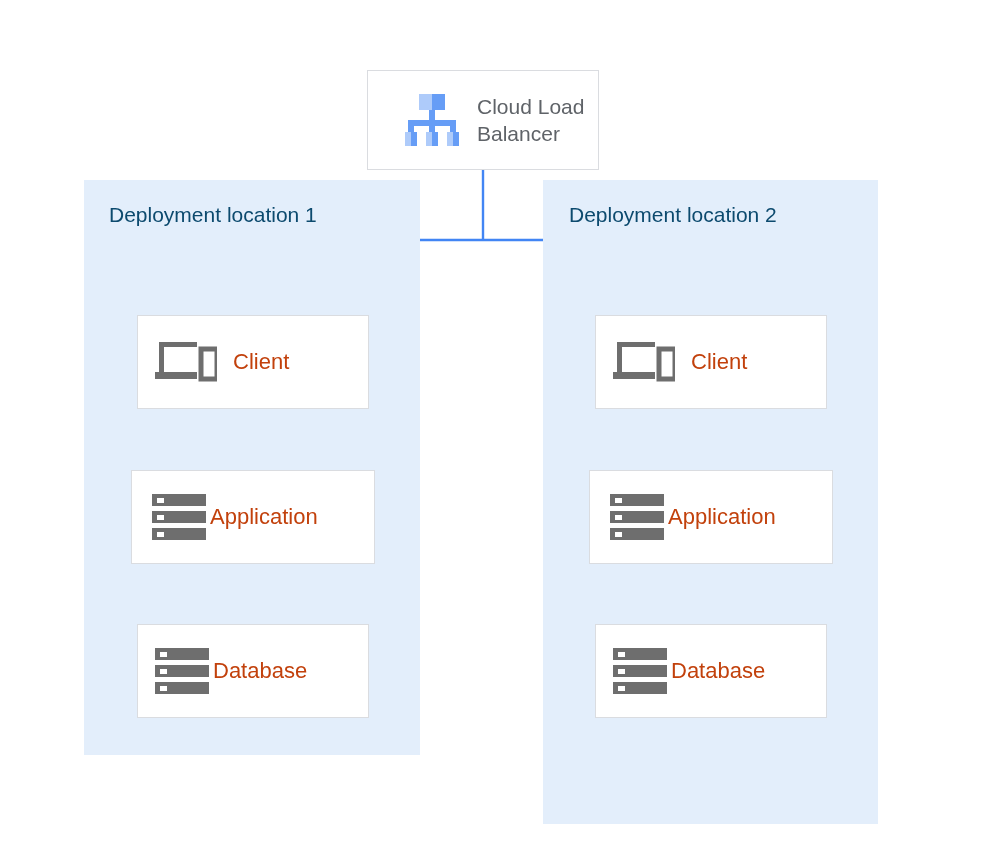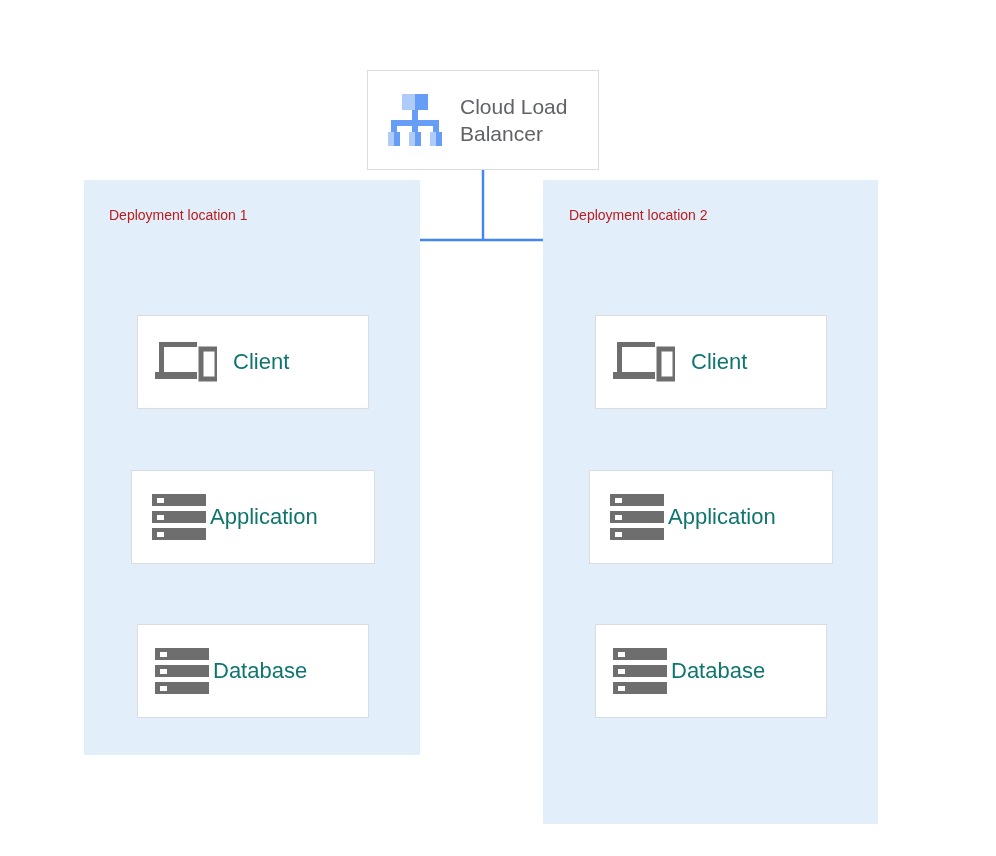--- a/index.html
+++ b/index.html
@@ -35,23 +35,23 @@
     position: absolute;
     background: #e3eefb;
     z-index: 2;
   }
   #zone-1 { left: 84px;  top: 180px; width: 336px; height: 575px; }
   #zone-2 { left: 543px; top: 180px; width: 335px; height: 644px; }
 
   .zone-label {
     position: absolute;
     top: 22px;
-    font-size: 14px;
+    font-size: 21px;
     line-height: 26px;
-    color: #b91c1c;
+    color: #0c4a6e;
     white-space: nowrap;
   }
   #zone-1 .zone-label { left: 25px; }
   #zone-2 .zone-label { left: 26px; }
 
   
   .node {
     position: absolute;
     background: #ffffff;
     border: 1px solid #dadce0;
@@ -62,31 +62,31 @@
   }
   .node-icon {
     flex: 0 0 auto;
     display: flex;
     align-items: center;
     justify-content: center;
   }
   .node-label {
     font-size: 22px;
     line-height: 28px;
-    color: #0f766e;
+    color: #c2410c;
     white-space: nowrap;
   }
 
   
   #node-lb {
     left: 367px;
     top: 70px;
     width: 232px;
     height: 100px;
-    padding-left: 19px;
+    padding-left: 36px;
   }
   #node-lb .node-icon { width: 56px; height: 52px; }
   #node-lb .node-label {
     margin-left: 17px;
     white-space: normal;
     font-size: 21px;
     line-height: 27px;
     color: #5f6368;
     max-width: 120px;
   }

